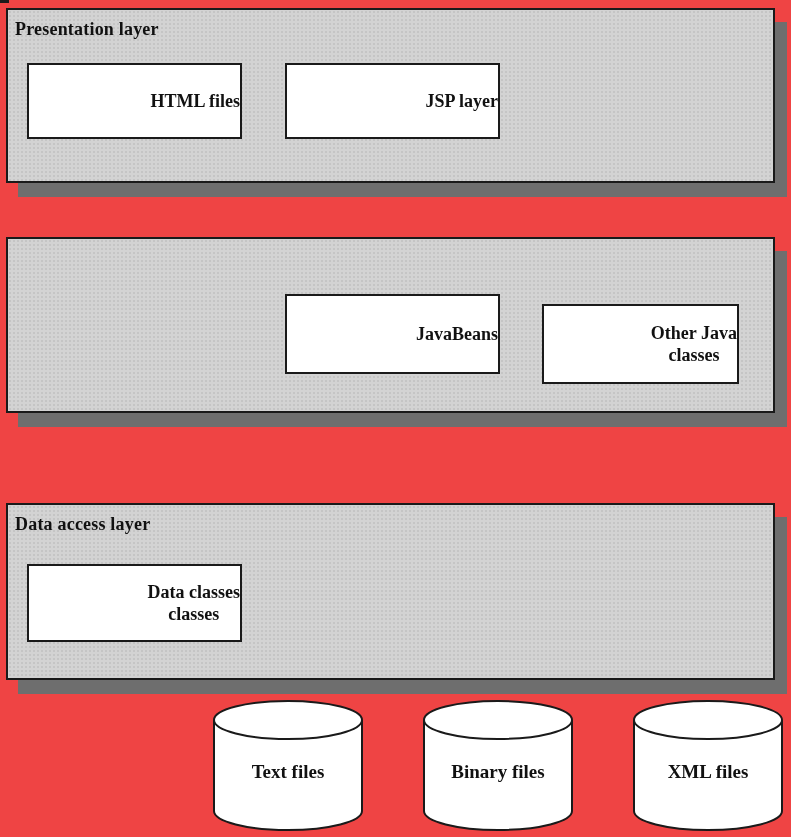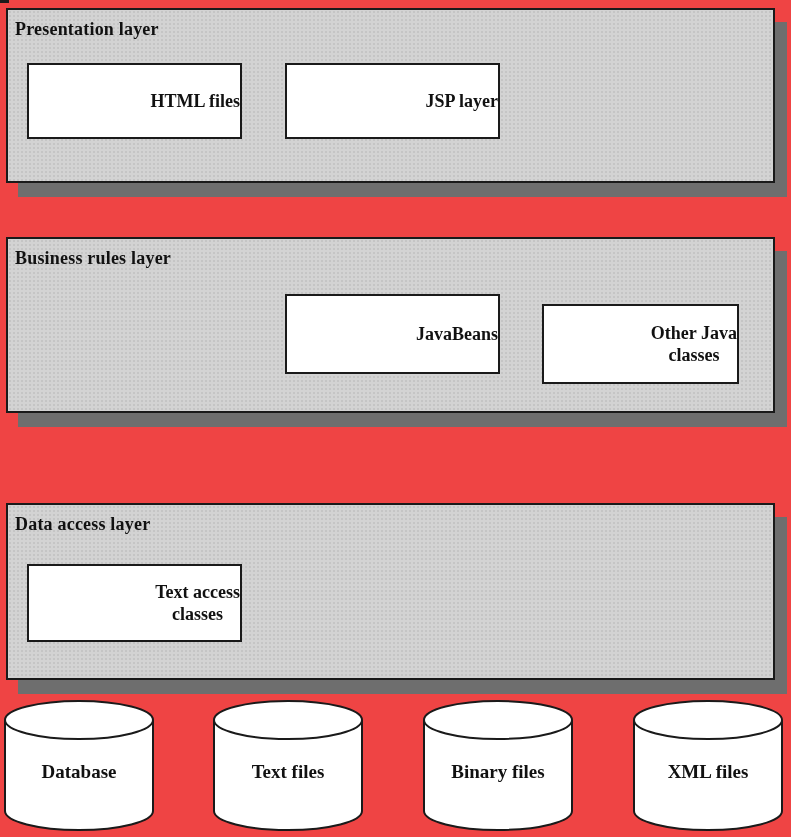--- a/index.html
+++ b/index.html
@@ -116,45 +116,37 @@
     <h2 class="layer-title">Presentation layer</h2>
     <div class="box box-html">
       <span class="box-label">HTML files</span>
     </div>
     <div class="box box-jsp">
       <span class="box-label">JSP layer</span>
     </div>
   </section>
 
   <section class="layer layer-business">
-    <h2 class="layer-title">Business rules layer</h2>
     <div class="box box-javabeans">
       <span class="box-label">JavaBeans</span>
     </div>
     <div class="box box-otherjava">
       <span class="box-label">Other Java
 classes</span>
     </div>
   </section>
 
   <section class="layer layer-dataaccess">
     <h2 class="layer-title">Data access layer</h2>
     <div class="box box-dataaccess">
-      <span class="box-label">Text access
+      <span class="box-label">Data classes
 classes</span>
     </div>
   </section>
 
-  <div class="cylinder cyl-1">
-    <svg viewBox="0 0 152 137">
-      <path d="M2,22 A74,19 0 0 1 150,22 L150,113 A74,19 0 0 1 2,113 Z" fill="#ffffff" stroke="#1a1a1a" stroke-width="2"></path>
-      <path d="M2,22 A74,19 0 0 0 150,22" fill="none" stroke="#1a1a1a" stroke-width="2"></path>
-    </svg>
-    <div class="cyl-label">Database</div>
-  </div>
 
   <div class="cylinder cyl-3">
     <svg viewBox="0 0 152 137">
       <path d="M2,22 A74,19 0 0 1 150,22 L150,113 A74,19 0 0 1 2,113 Z" fill="#ffffff" stroke="#1a1a1a" stroke-width="2"></path>
       <path d="M2,22 A74,19 0 0 0 150,22" fill="none" stroke="#1a1a1a" stroke-width="2"></path>
     </svg>
     <div class="cyl-label">Binary files</div>
   </div>
 
   <div class="cylinder cyl-2">

